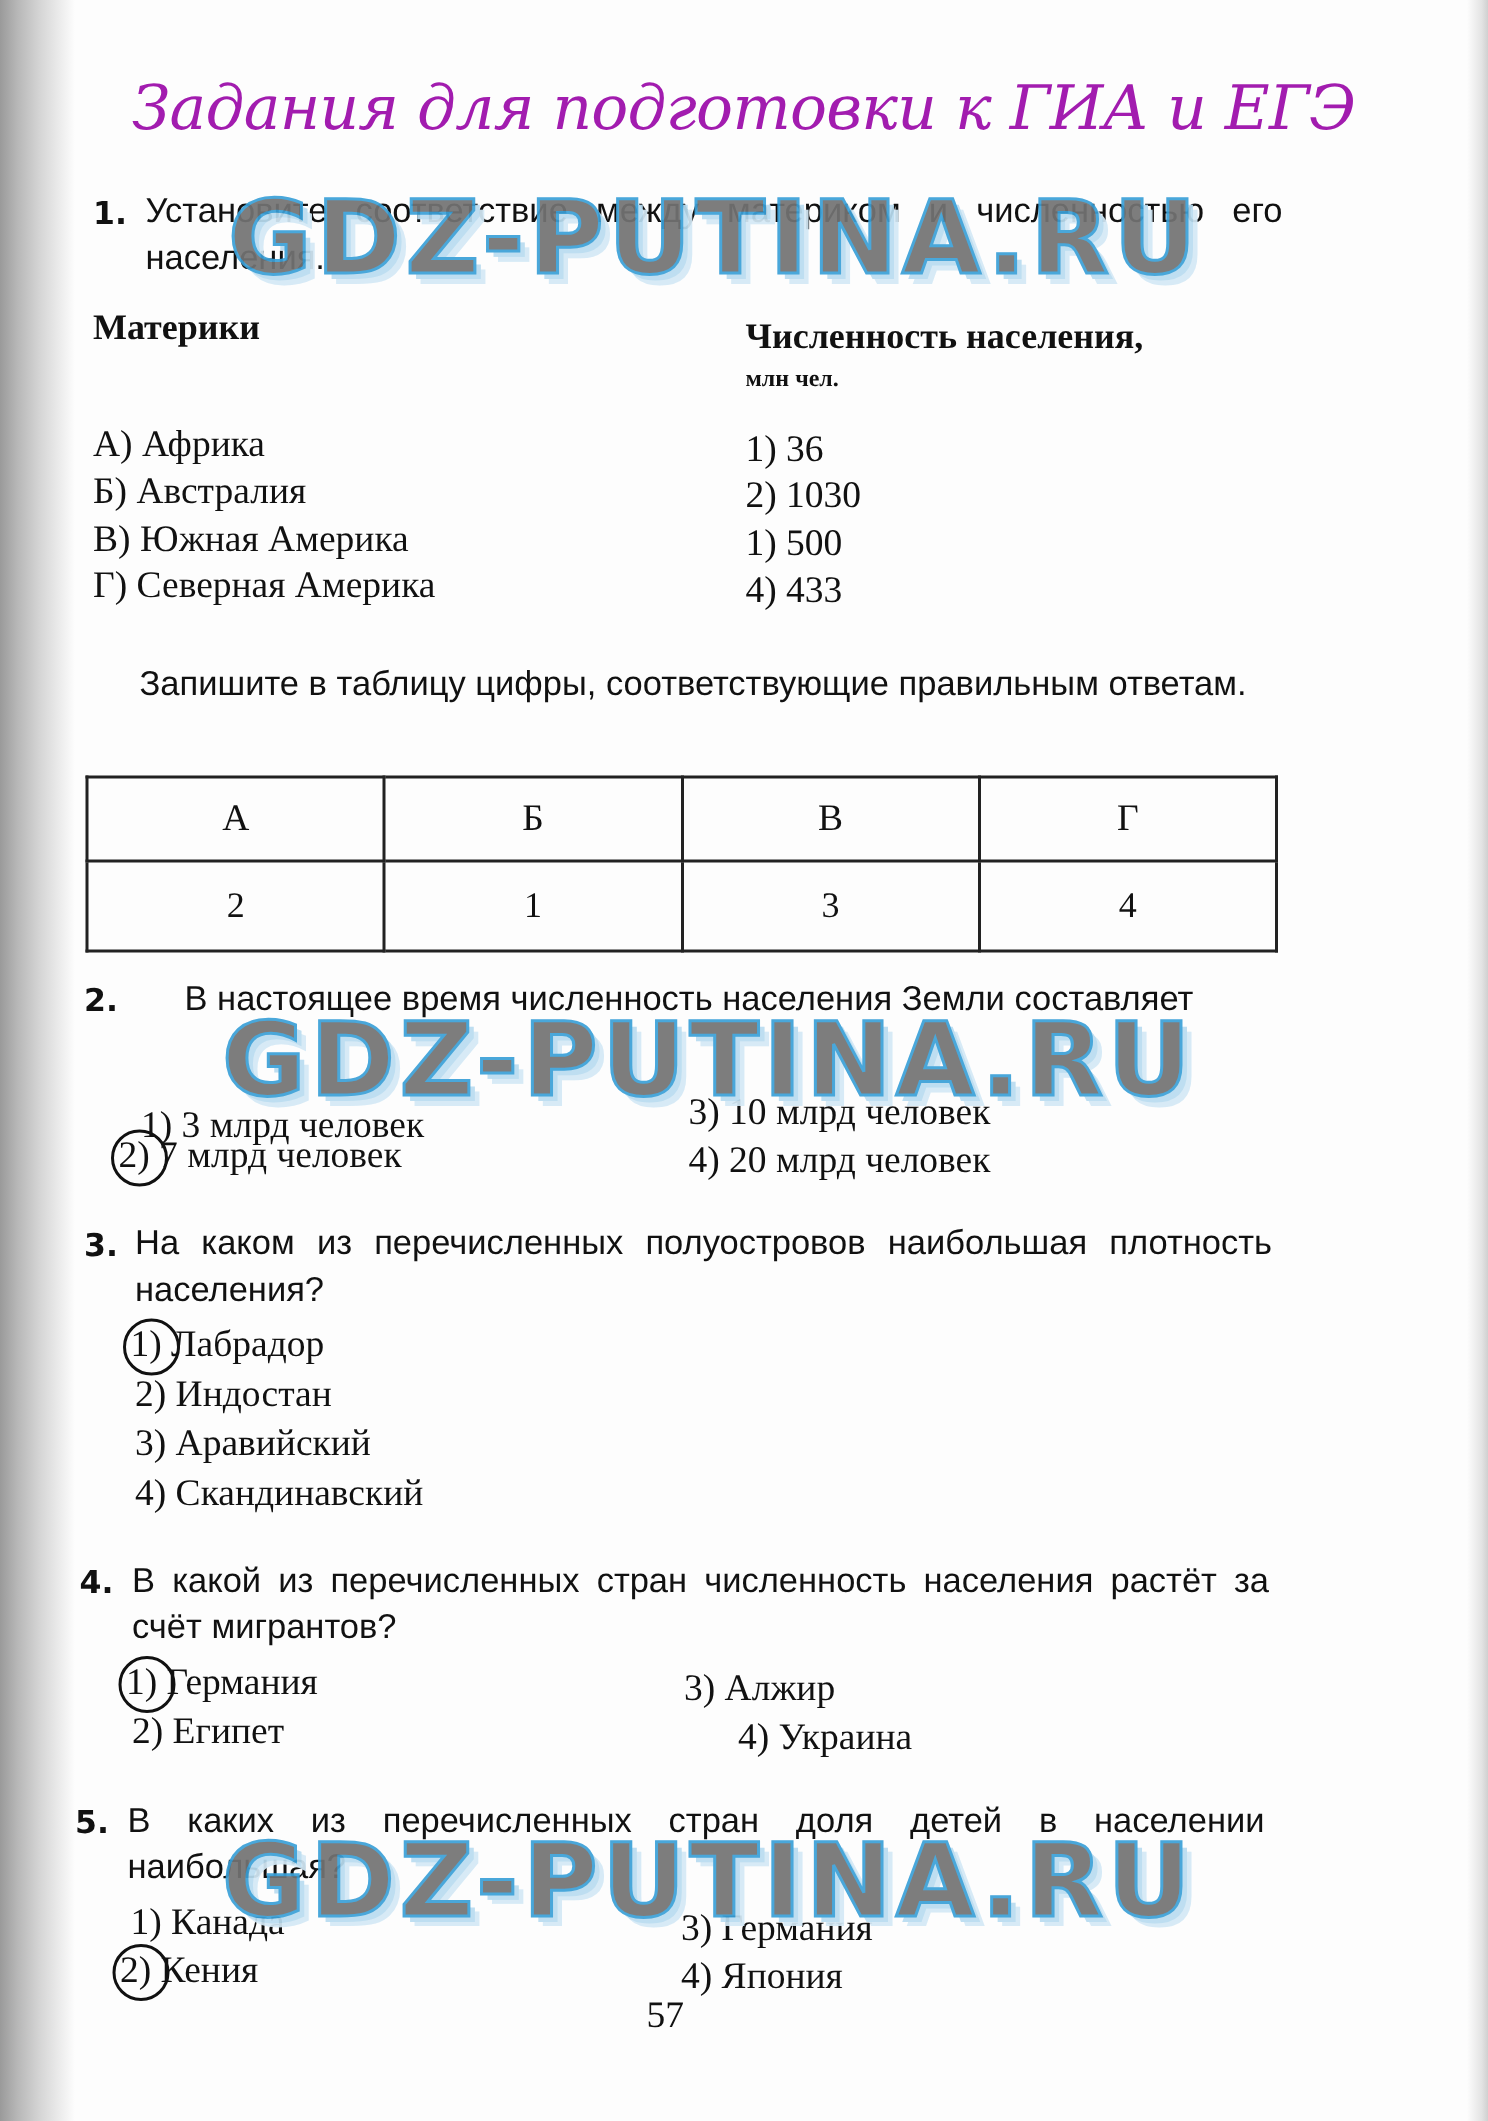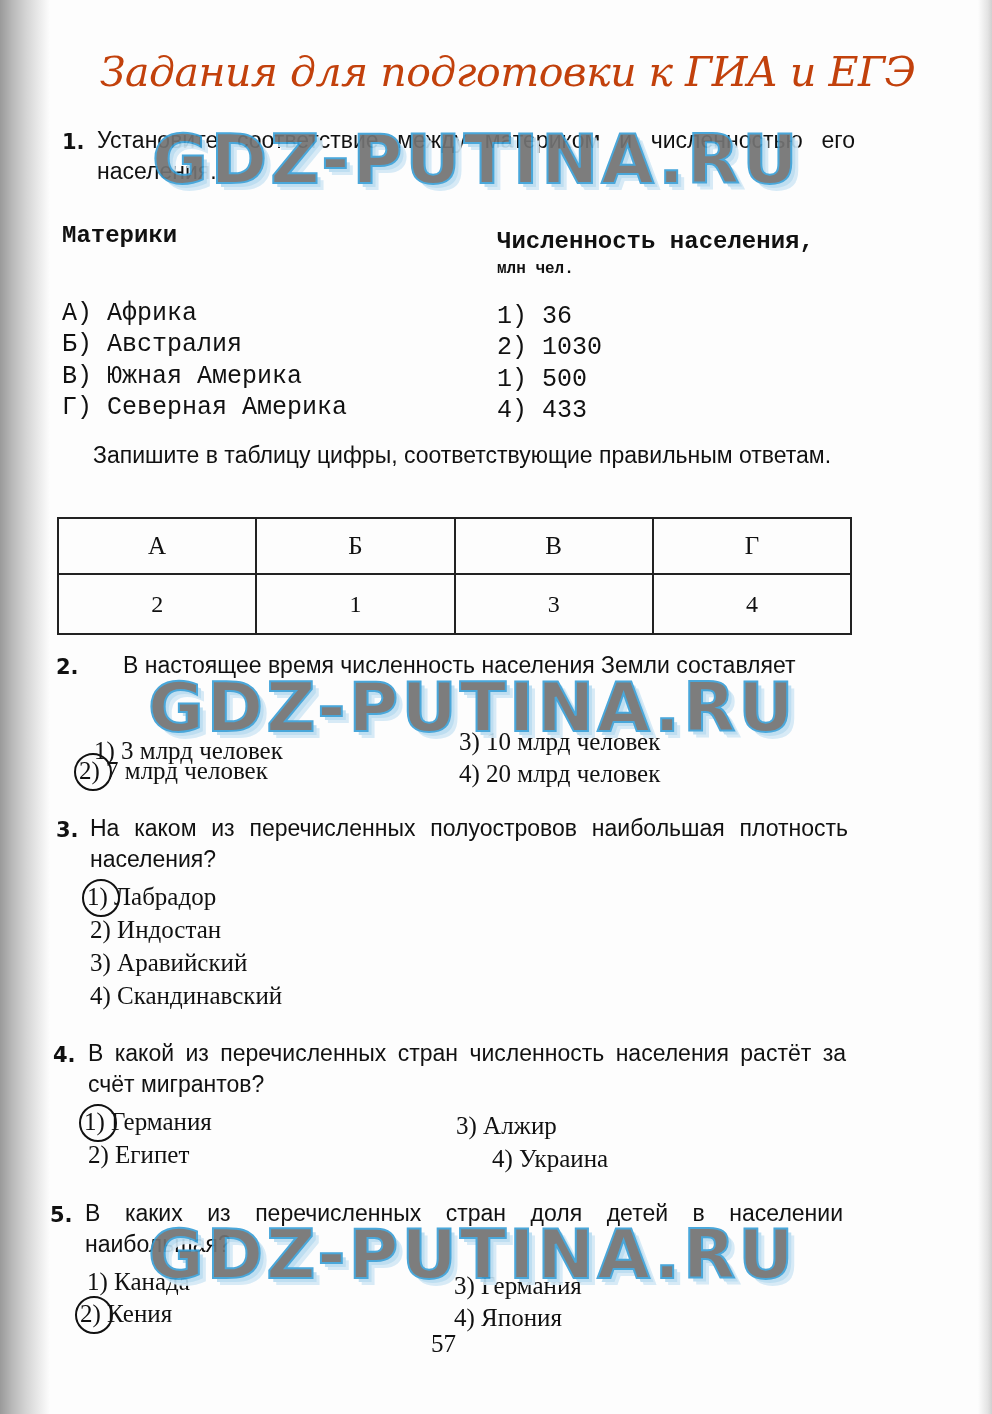--- a/index.html
+++ b/index.html
@@ -10,32 +10,32 @@
   }
   .edge-left {
     position:absolute; left:0; top:0; width:50px; height:1414px;
     background:linear-gradient(to right,#9a9a9a 0px,#b8b8b8 12px,#d4d4d4 26px,#ececec 40px,#fdfdfd 50px);
   }
   .edge-right {
     position:absolute; right:0; top:0; width:14px; height:1414px;
     background:linear-gradient(to right,#fdfdfd,#e3e3e3 70%,#d0d0d0);
   }
   .title {
-    position:absolute; left:100px; top:48px; width:760px;
+    position:absolute; left:88px; top:48px; width:760px;
     font-family:"DejaVu Serif", serif; font-style:italic; font-size:41px;
-    letter-spacing:-0.5px; white-space:nowrap; color:#c2410c;
+    letter-spacing:-0.5px; white-space:nowrap; color:#a21caf;
   }
   .q-num {
     position:absolute; font-family:"DejaVu Sans", sans-serif; font-weight:bold; font-size:21px;
   }
   .q-text {
     position:absolute; font-family:"Liberation Sans", sans-serif; font-size:23px;
     line-height:31px; text-align:justify; color:#111;
   }
-  .serif { position:absolute; font-family:Liberation Mono, monospace; font-size:25px; white-space:nowrap;margin-top:16px; }
+  .serif { position:absolute; font-family:Liberation Serif, serif; font-size:25px; white-space:nowrap; }
   .bold { font-weight:bold; }
   .opt { position:absolute; font-family:"Liberation Serif", serif; font-size:25px; white-space:nowrap; }
   .circled::before {
     content:""; position:absolute; left:-5px; top:-4px; width:34px; height:34px;
     border:2px solid #111; border-radius:50%;
   }
   table.ans {
     position:absolute; left:57px; top:517px; width:795px; border-collapse:collapse;
   }
   table.ans td {

